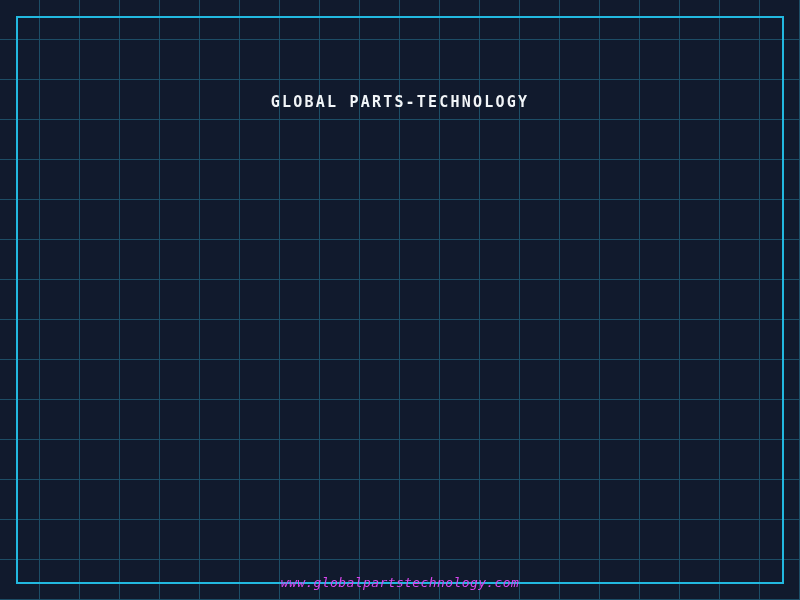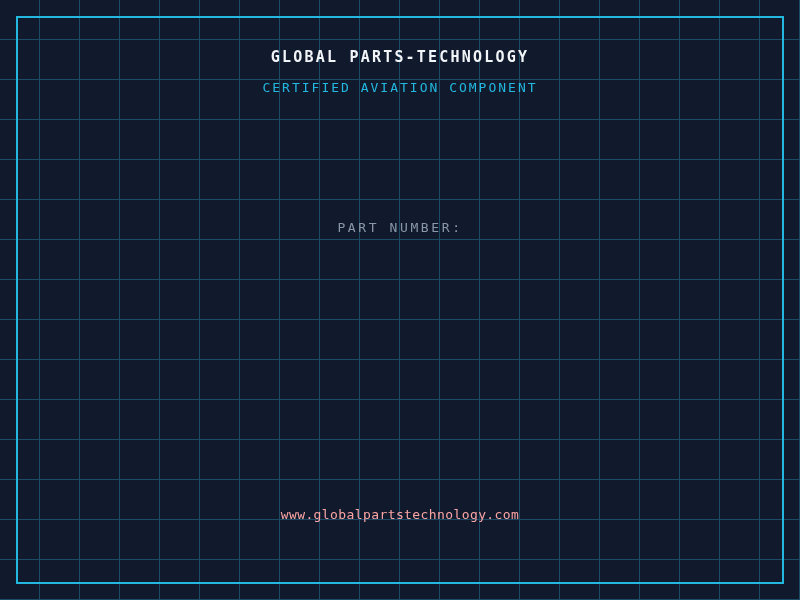--- a/index.html
+++ b/index.html
@@ -58,20 +58,21 @@
     width: 800px;
     height: 600px;
   }
 
   .center-line {
     position: absolute;
     left: 0;
     width: 800px;
     text-align: center;
     white-space: nowrap;
+    margin-top: 45px;
   }
 
   #title {
     top: 48px;
     font-size: 15px;
     font-weight: bold;
     letter-spacing: 2.2px;
     color: #f2f5f8;
   }
 
@@ -94,41 +95,40 @@
   #part-number {
     top: 258px;
     font-size: 76px;
     font-weight: bold;
     letter-spacing: 1px;
     line-height: 80px;
     color: #17b6dc;
   }
 
   #footer-url {
-    top: 507px;
+    top: 530px;
     font-size: 13px;
     font-weight: normal;
     letter-spacing: 0.4px;
-    color: #fca5a5;
+    color: #d946ef;
+    font-style: italic;
   }
 </style>
 </head>
 <body>
 
 <div id="card">
 
   <div id="grid"></div>
 
   <div id="frame"></div>
 
   <div id="content">
 
     <div class="center-line" id="title">GLOBAL PARTS-TECHNOLOGY</div>
 
-    <div class="center-line" id="subtitle">CERTIFIED AVIATION COMPONENT</div>
 
-    <div class="center-line" id="pn-label">PART NUMBER:</div>
 
 
     <div class="center-line" id="footer-url">www.globalpartstechnology.com</div>
 
   </div>
 </div>
 
 </body></html>

